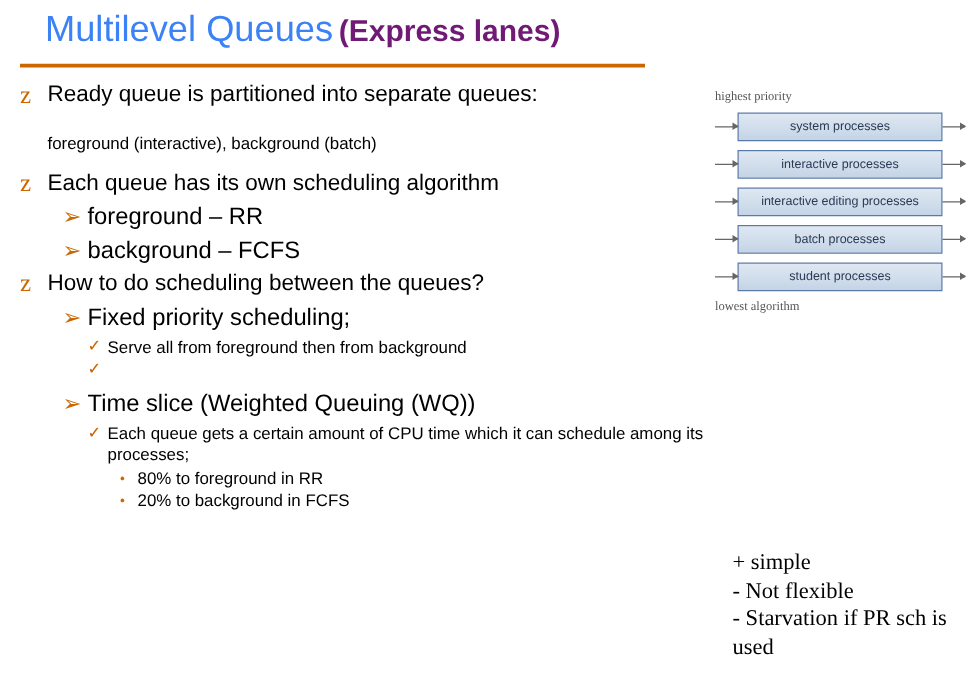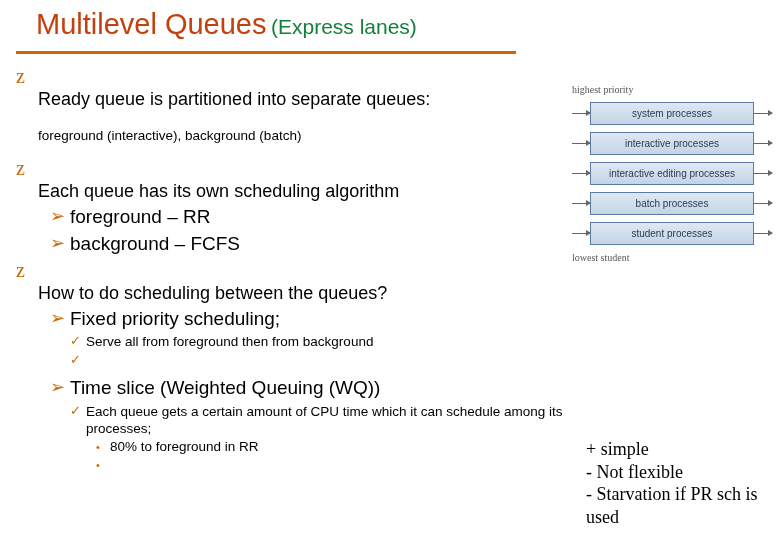--- a/index.html
+++ b/index.html
@@ -19,26 +19,27 @@
     width: 100%;
     height: 100%;
     position: relative;
   }
   .title-wrap {
     padding-left: 20px;
     padding-bottom: 4px;
   }
   .title {
     font-size: 29px;
-    color: #c2410c;
+    color: #3b82f6;
     font-weight: normal;
   }
   .subtitle {
-    font-size: 21px;
-    color: #15803d;
+    font-size: 24px;
+    color: #701a75;
+    font-weight: bold;
   }
   .rule {
     height: 3px;
     background: #cc6600;
     margin: 6px 0 10px 0;
     width: 500px;
   }
   .content {
     font-size: 18px;
     line-height: 1.28;
@@ -46,40 +47,40 @@
   .left-col { width: 560px; }
   .z-item { display:flex; margin-bottom:2px; }
   .z-bullet {
     color:#cc6600;
     font-family:"Times New Roman",serif;
     font-size:20px;
     width:22px;
     flex:none;
     padding-left:0;
   }
-  .z-text { flex:1;margin-top:24px; }
+  .z-text { flex:1; }
   .subline {
     font-size:13.5px;
     margin-left:22px;
     margin-top:16px;
     margin-bottom:12px;
   }
   .arrow-list { margin-left:34px; }
   .arrow-item { display:flex; margin:2px 0; font-size:19px;}
   .arrow-bullet { color:#cc6600; width:20px; flex:none; font-size:18px;}
   .check-list { margin-left:54px; }
   .check-item { display:flex; font-size:13.5px; margin:1px 0;}
   .check-bullet { color:#cc6600; width:16px; flex:none; font-size:13px;}
   .dot-list { margin-left:80px; }
   .dot-item { display:flex; font-size:13.5px; margin:1px 0;}
   .dot-bullet { color:#cc6600; width:14px; flex:none; font-size:11px; padding-top:2px;}
 
   .diagram {
     position:absolute;
-    top:84px;
+    top:72px;
     right:8px;
     width:200px;
   }
   .prio-label{
     font-size:10px;
     color:#555;
     font-family:"Times New Roman",serif;
   }
   .qrow{
     display:flex;
@@ -187,20 +188,21 @@
         <span>Each queue gets a certain amount of CPU time which it can schedule among its processes;</span>
       </div>
     </div>
     <div class="dot-list">
       <div class="dot-item">
         <span class="dot-bullet">•</span>
         <span>80% to foreground in RR</span>
       </div>
       <div class="dot-item">
         <span class="dot-bullet">•</span>
+        <span>20% to background in FCFS</span>
       </div>
     </div>
 
   </div>
 
   <div class="diagram">
     <div class="prio-label">highest priority</div>
     <div class="qrow">
       <div class="arrow-in"></div>
       <div class="qbox">system processes</div>
@@ -219,21 +221,21 @@
     <div class="qrow">
       <div class="arrow-in"></div>
       <div class="qbox">batch processes</div>
       <div class="arrow-out"></div>
     </div>
     <div class="qrow">
       <div class="arrow-in"></div>
       <div class="qbox">student processes</div>
       <div class="arrow-out"></div>
     </div>
-    <div class="prio-label">lowest student</div>
+    <div class="prio-label">lowest algorithm</div>
   </div>
 
   <div class="notes">
     <div>+ simple</div>
     <div>-   Not flexible</div>
     <div>-   Starvation if PR sch is used</div>
   </div>
 
 </div>
 

